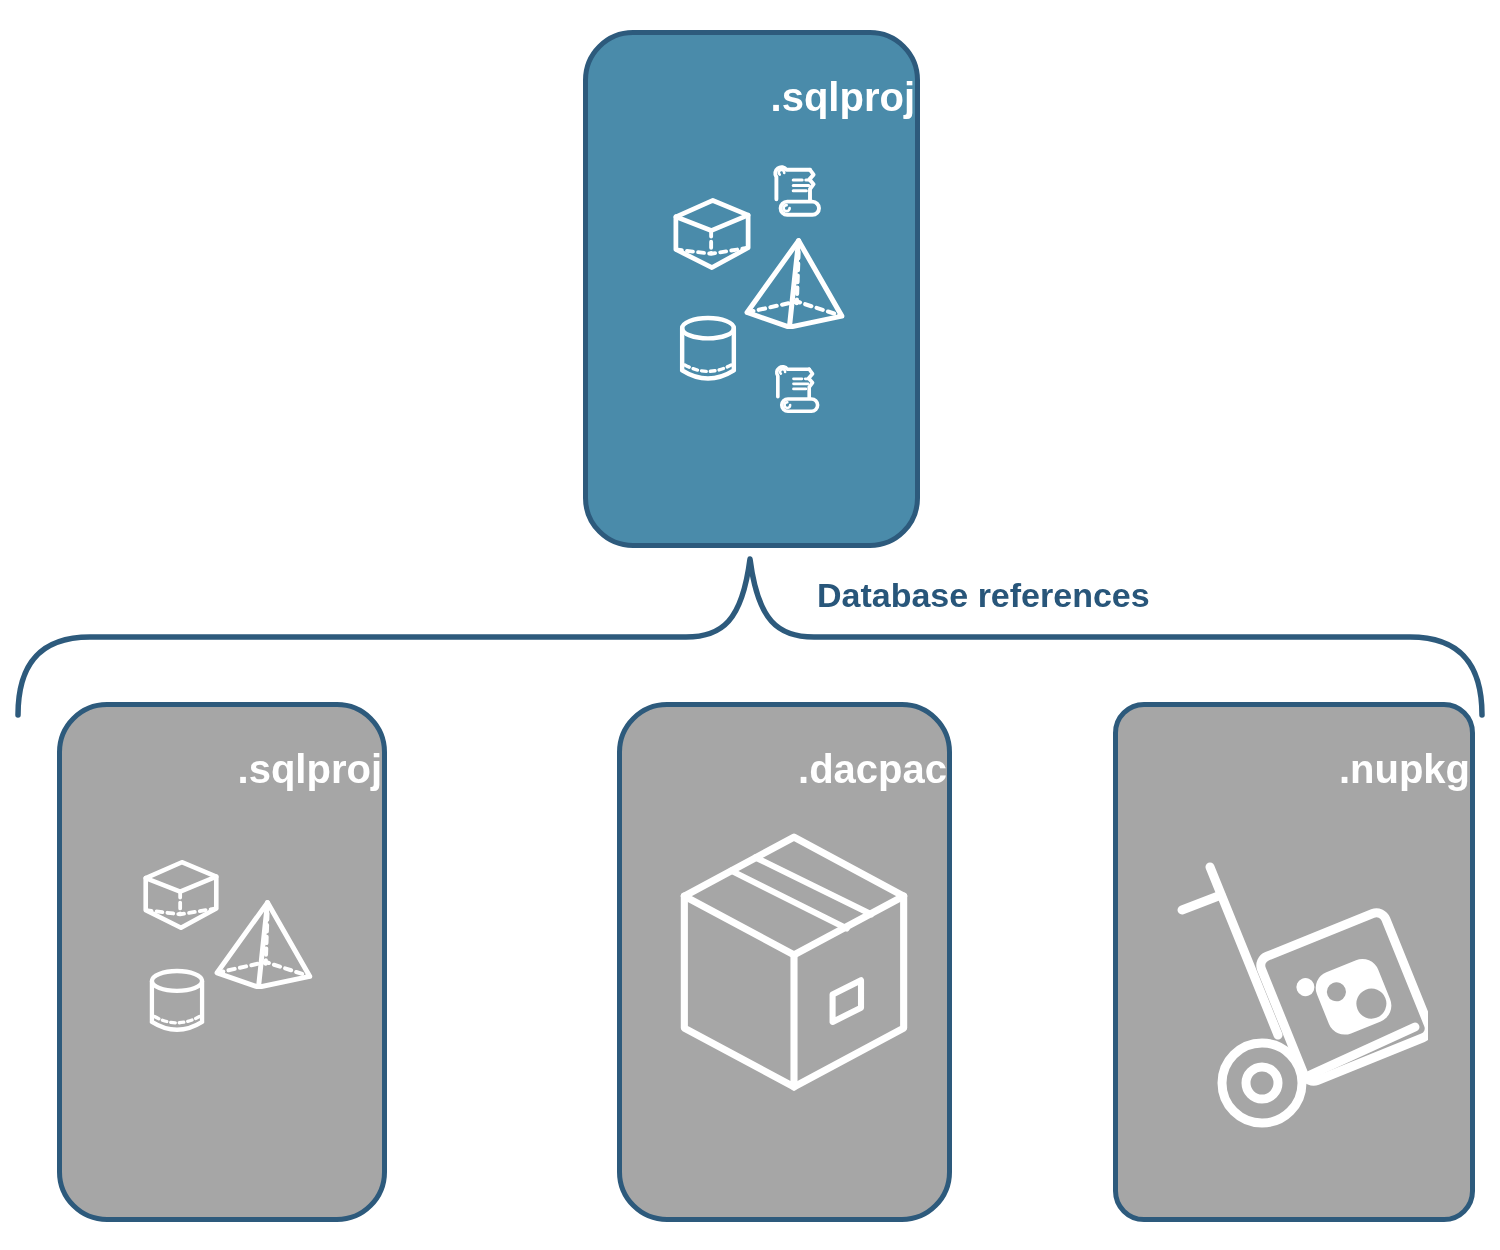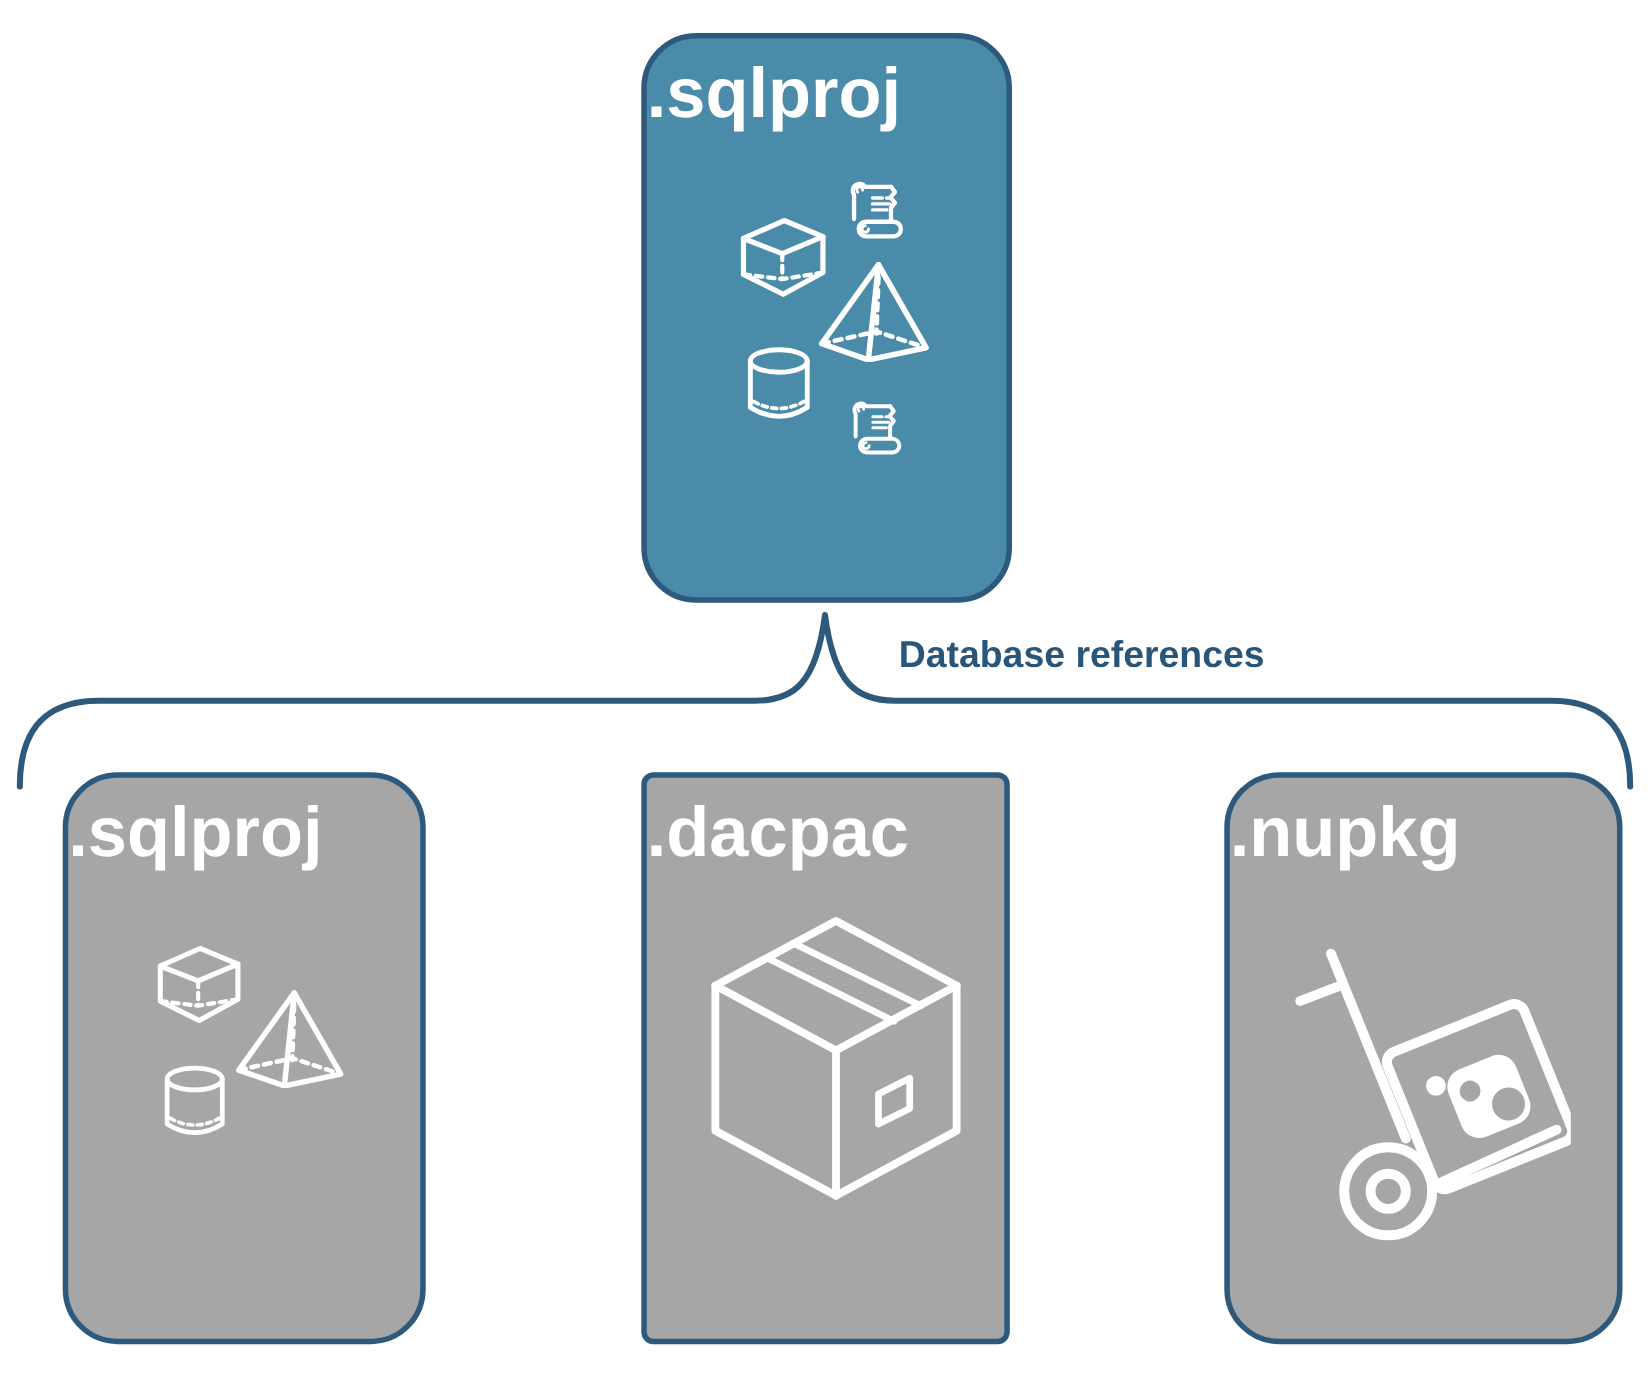--- a/index.html
+++ b/index.html
@@ -8,25 +8,25 @@
     font-family:"Liberation Sans",sans-serif;overflow:hidden;
   }
   .node{
     position:absolute;box-sizing:border-box;
     border:5px solid var(--outline-blue,#2d5a7c);
     border-radius:50px;
   }
   .node-root{left:583px;top:30px;width:337px;height:518px;background:var(--accent-blue,#4a8baa);}
   .node-child{background:var(--node-gray,#a6a6a6);}
   .node-sqlproj2{left:57px;top:702px;width:330px;height:520px;}
-  .node-dacpac{left:583px;top:702px;width:335px;height:520px;border-radius:11px;}
-  .node-nupkg{left:1113px;top:702px;width:362px;height:520px;}
+  .node-dacpac{left:617px;top:702px;width:335px;height:520px;}
+  .node-nupkg{left:1113px;top:702px;width:362px;height:520px;border-radius:31px;}
   .node-title{
-    margin-top:14px;text-align:left;color:#fff;font-weight:700;
-    font-size:64px;line-height:1.1;letter-spacing:0px;
+    margin-top:40px;text-align:right;color:#fff;font-weight:700;
+    font-size:40px;line-height:1.1;letter-spacing:0px;
   }
   .connector-label{
     position:absolute;left:817px;top:576px;
     color:var(--label-blue,#28567a);font-weight:700;font-size:34px;white-space:nowrap;
   }
   .brace{position:absolute;left:10px;top:549px;}
   .ic{position:absolute;}
   .st{fill:none;stroke:var(--icon-white,#fff);stroke-linejoin:round;stroke-linecap:round;}
   .dash{stroke-dasharray:7 6;}
   .fillw{fill:var(--icon-white,#fff);stroke:none;}

